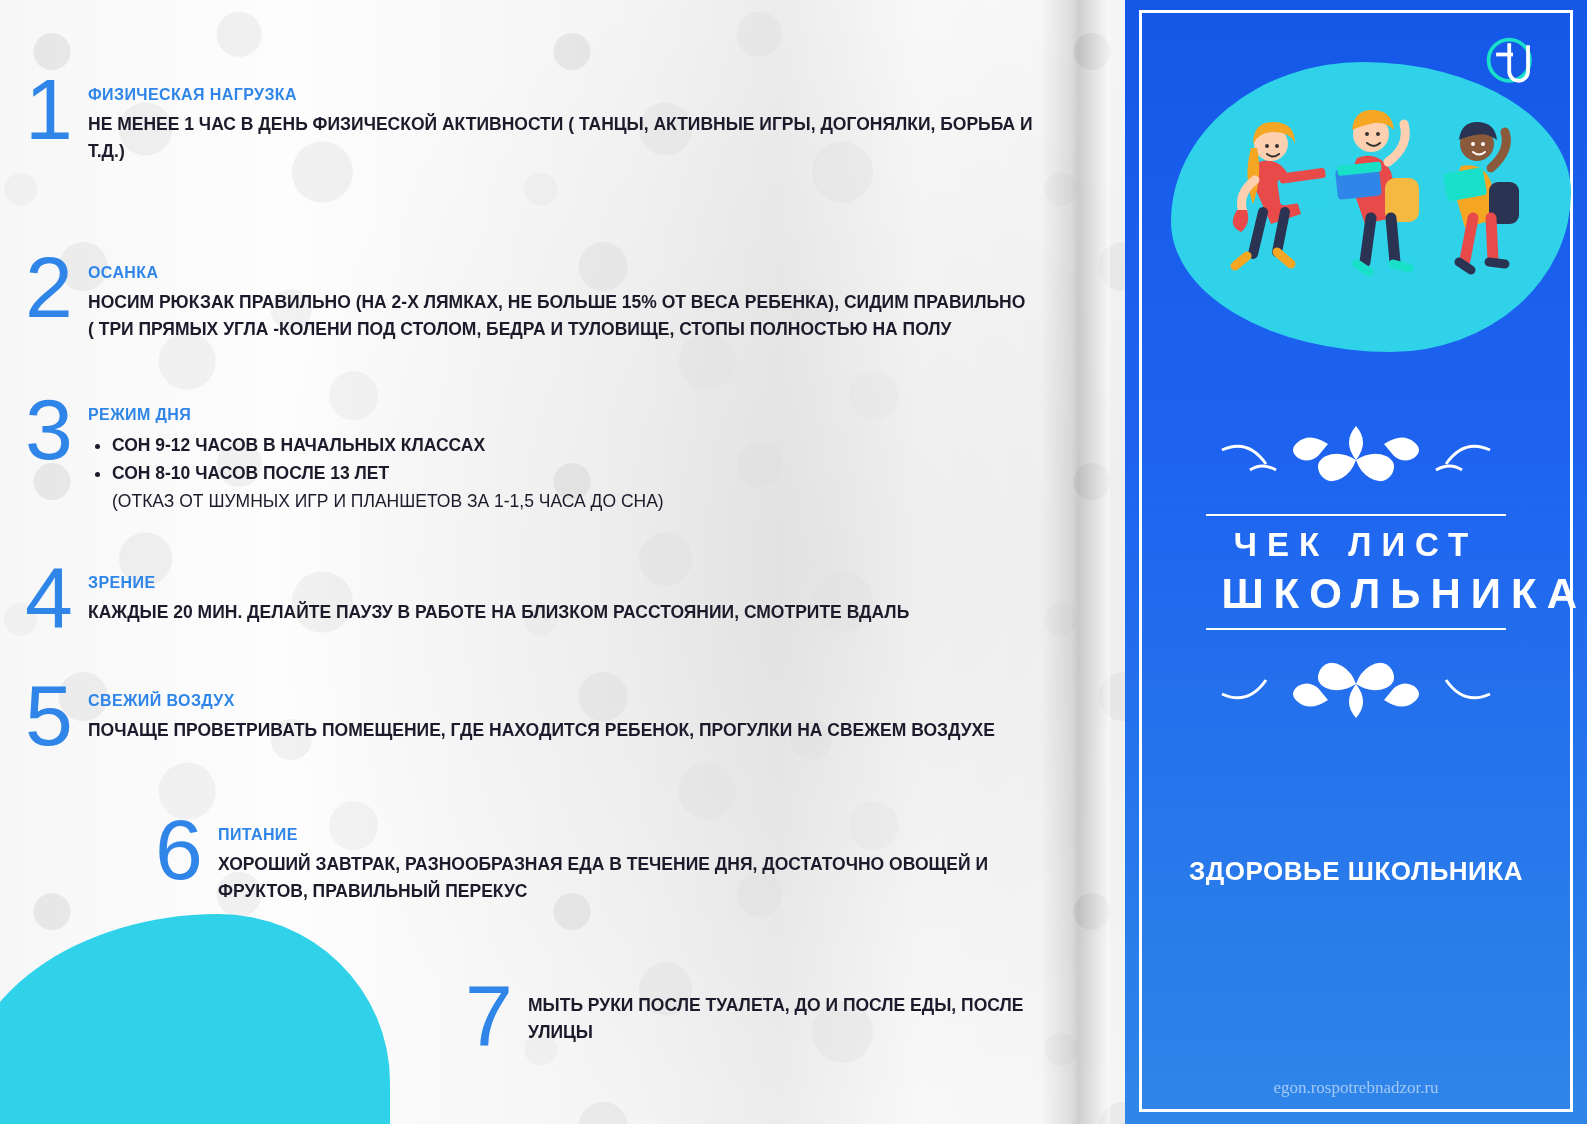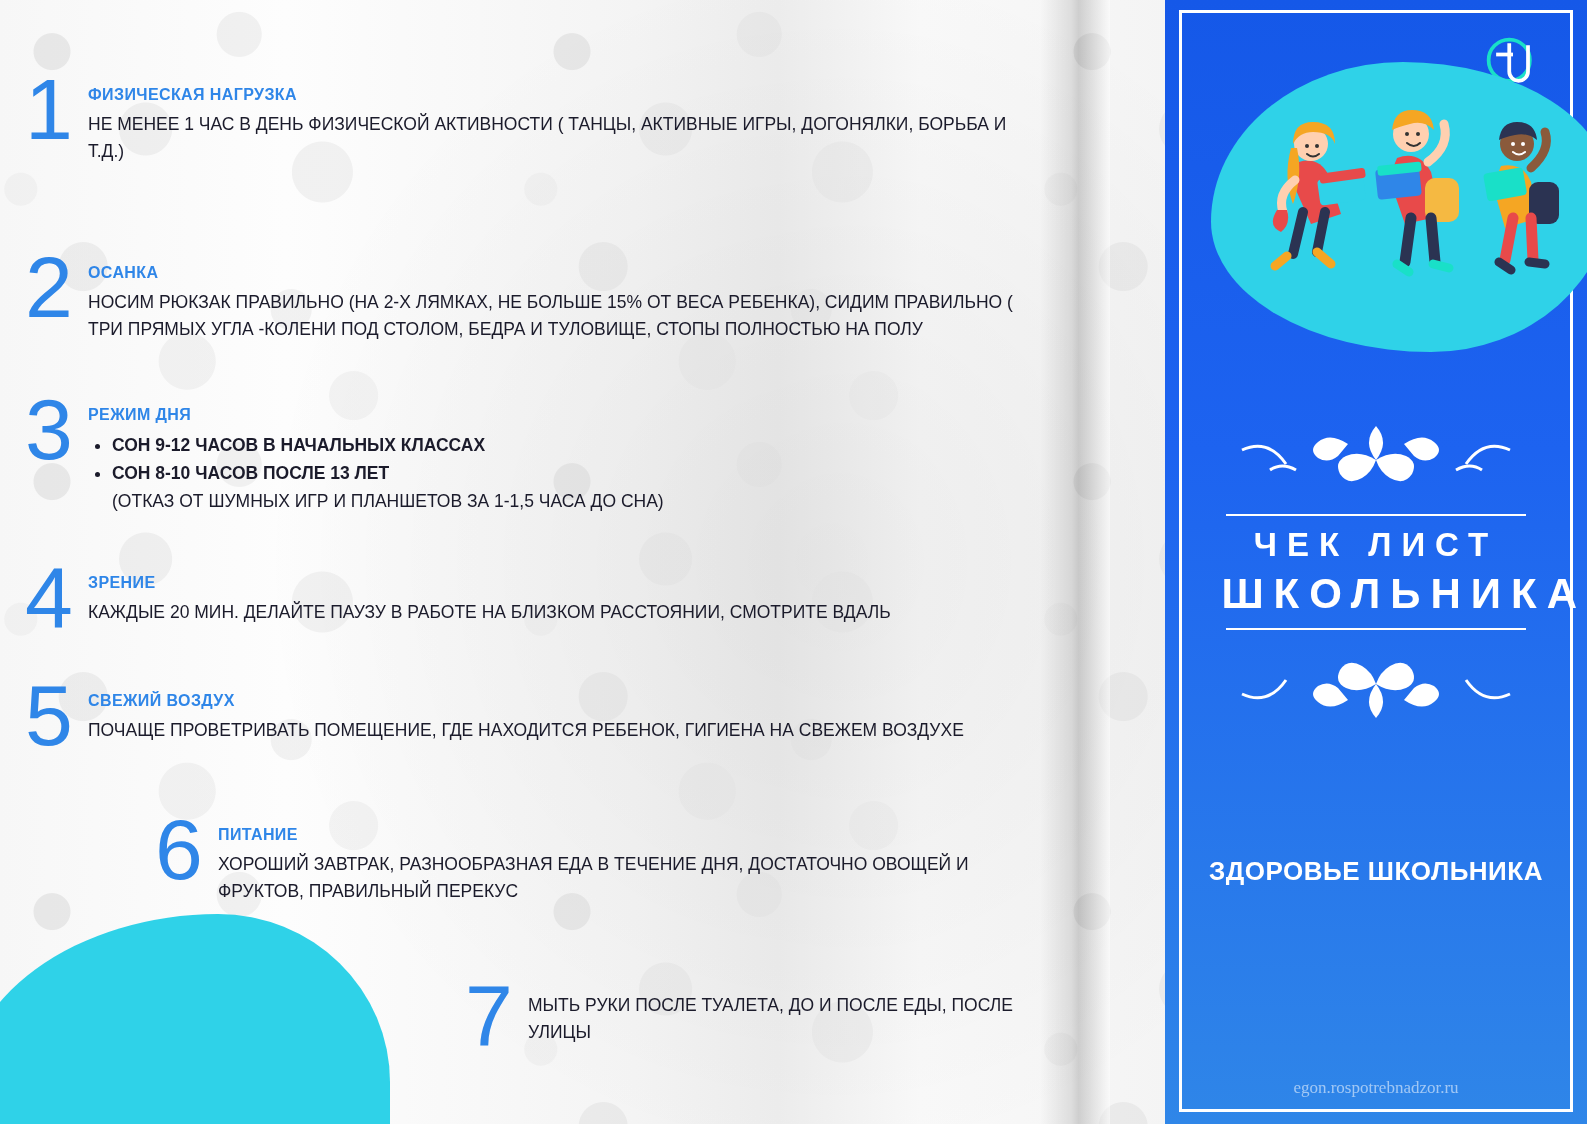--- a/index.html
+++ b/index.html
@@ -48,21 +48,21 @@
     color:#2f86e8;font-weight:400;font-size:86px;line-height:.88;
     font-family:"Liberation Sans", sans-serif;
     width:78px;text-align:center;flex:0 0 78px;
   }
   .body{padding-top:14px;}
   .cat{
     color:#2f86e8;font-weight:bold;font-size:16px;letter-spacing:.4px;
     margin-bottom:7px;text-transform:uppercase;
   }
   .txt{
-    color:#1b1b2b;font-weight:normal;font-size:17.5px;line-height:1.55;
+    color:#1b1b2b;font-weight:bold;font-size:17.5px;line-height:1.55;
     max-width:960px;
   }
   .bullets{margin:0;padding-left:24px;}
   .bullets li{color:#1b1b2b;font-weight:bold;font-size:17.5px;line-height:1.6;}
   .sub{color:#1b1b2b;font-weight:normal;font-size:17.5px;line-height:1.6;padding-left:24px;}
 
   #i1{left:10px;top:72px;}
   #i2{left:10px;top:250px;}
   #i3{left:10px;top:392px;}
   #i4{left:10px;top:560px;}
@@ -72,21 +72,21 @@
 
   
   .kids-bl{position:absolute;left:0;bottom:0;width:400px;height:230px;}
   .kids-bl .blob{
     position:absolute;left:-40px;bottom:0;width:430px;height:210px;
     background:#2fd2e8;border-radius:60% 40% 0 0 / 90% 80% 0 0;
   }
 
   
   .panel{
-    position:absolute;right:0;top:0;width:422px;height:1124px;
+    position:absolute;right:0;top:0;width:462px;height:1124px;
     background:linear-gradient(180deg,#1558e8 0%,#1d63f0 40%,#2f86e8 100%);
   }
   .panel-frame{
     position:absolute;left:14px;top:10px;right:14px;bottom:12px;
     border:3px solid #ffffff;
   }
   .logo{position:absolute;right:44px;top:32px;width:60px;height:60px;}
   .hero-blob{
     position:absolute;left:46px;top:62px;width:400px;height:290px;
     background:#2fd2e8;border-radius:48% 52% 45% 55% / 55% 45% 55% 45%;
@@ -150,21 +150,21 @@
       <div class="body">
         <div class="cat">ЗРЕНИЕ</div>
         <div class="txt">КАЖДЫЕ 20 МИН. ДЕЛАЙТЕ ПАУЗУ В РАБОТЕ НА БЛИЗКОМ РАССТОЯНИИ, СМОТРИТЕ ВДАЛЬ</div>
       </div>
     </div>
 
     <div class="item" id="i5">
       <div class="num">5</div>
       <div class="body">
         <div class="cat">СВЕЖИЙ ВОЗДУХ</div>
-        <div class="txt" style="max-width:930px">ПОЧАЩЕ ПРОВЕТРИВАТЬ ПОМЕЩЕНИЕ, ГДЕ НАХОДИТСЯ РЕБЕНОК, ГИГИЕНА НА СВЕЖЕМ ВОЗДУХЕ</div>
+        <div class="txt" style="max-width:930px">ПОЧАЩЕ ПРОВЕТРИВАТЬ ПОМЕЩЕНИЕ, ГДЕ НАХОДИТСЯ РЕБЕНОК, ПРОГУЛКИ НА СВЕЖЕМ ВОЗДУХЕ</div>
       </div>
     </div>
 
     <div class="item" id="i6">
       <div class="num">6</div>
       <div class="body">
         <div class="cat">ПИТАНИЕ</div>
         <div class="txt" style="max-width:790px">ХОРОШИЙ ЗАВТРАК, РАЗНООБРАЗНАЯ ЕДА В ТЕЧЕНИЕ ДНЯ, ДОСТАТОЧНО ОВОЩЕЙ И ФРУКТОВ, ПРАВИЛЬНЫЙ ПЕРЕКУС</div>
       </div>
     </div>

